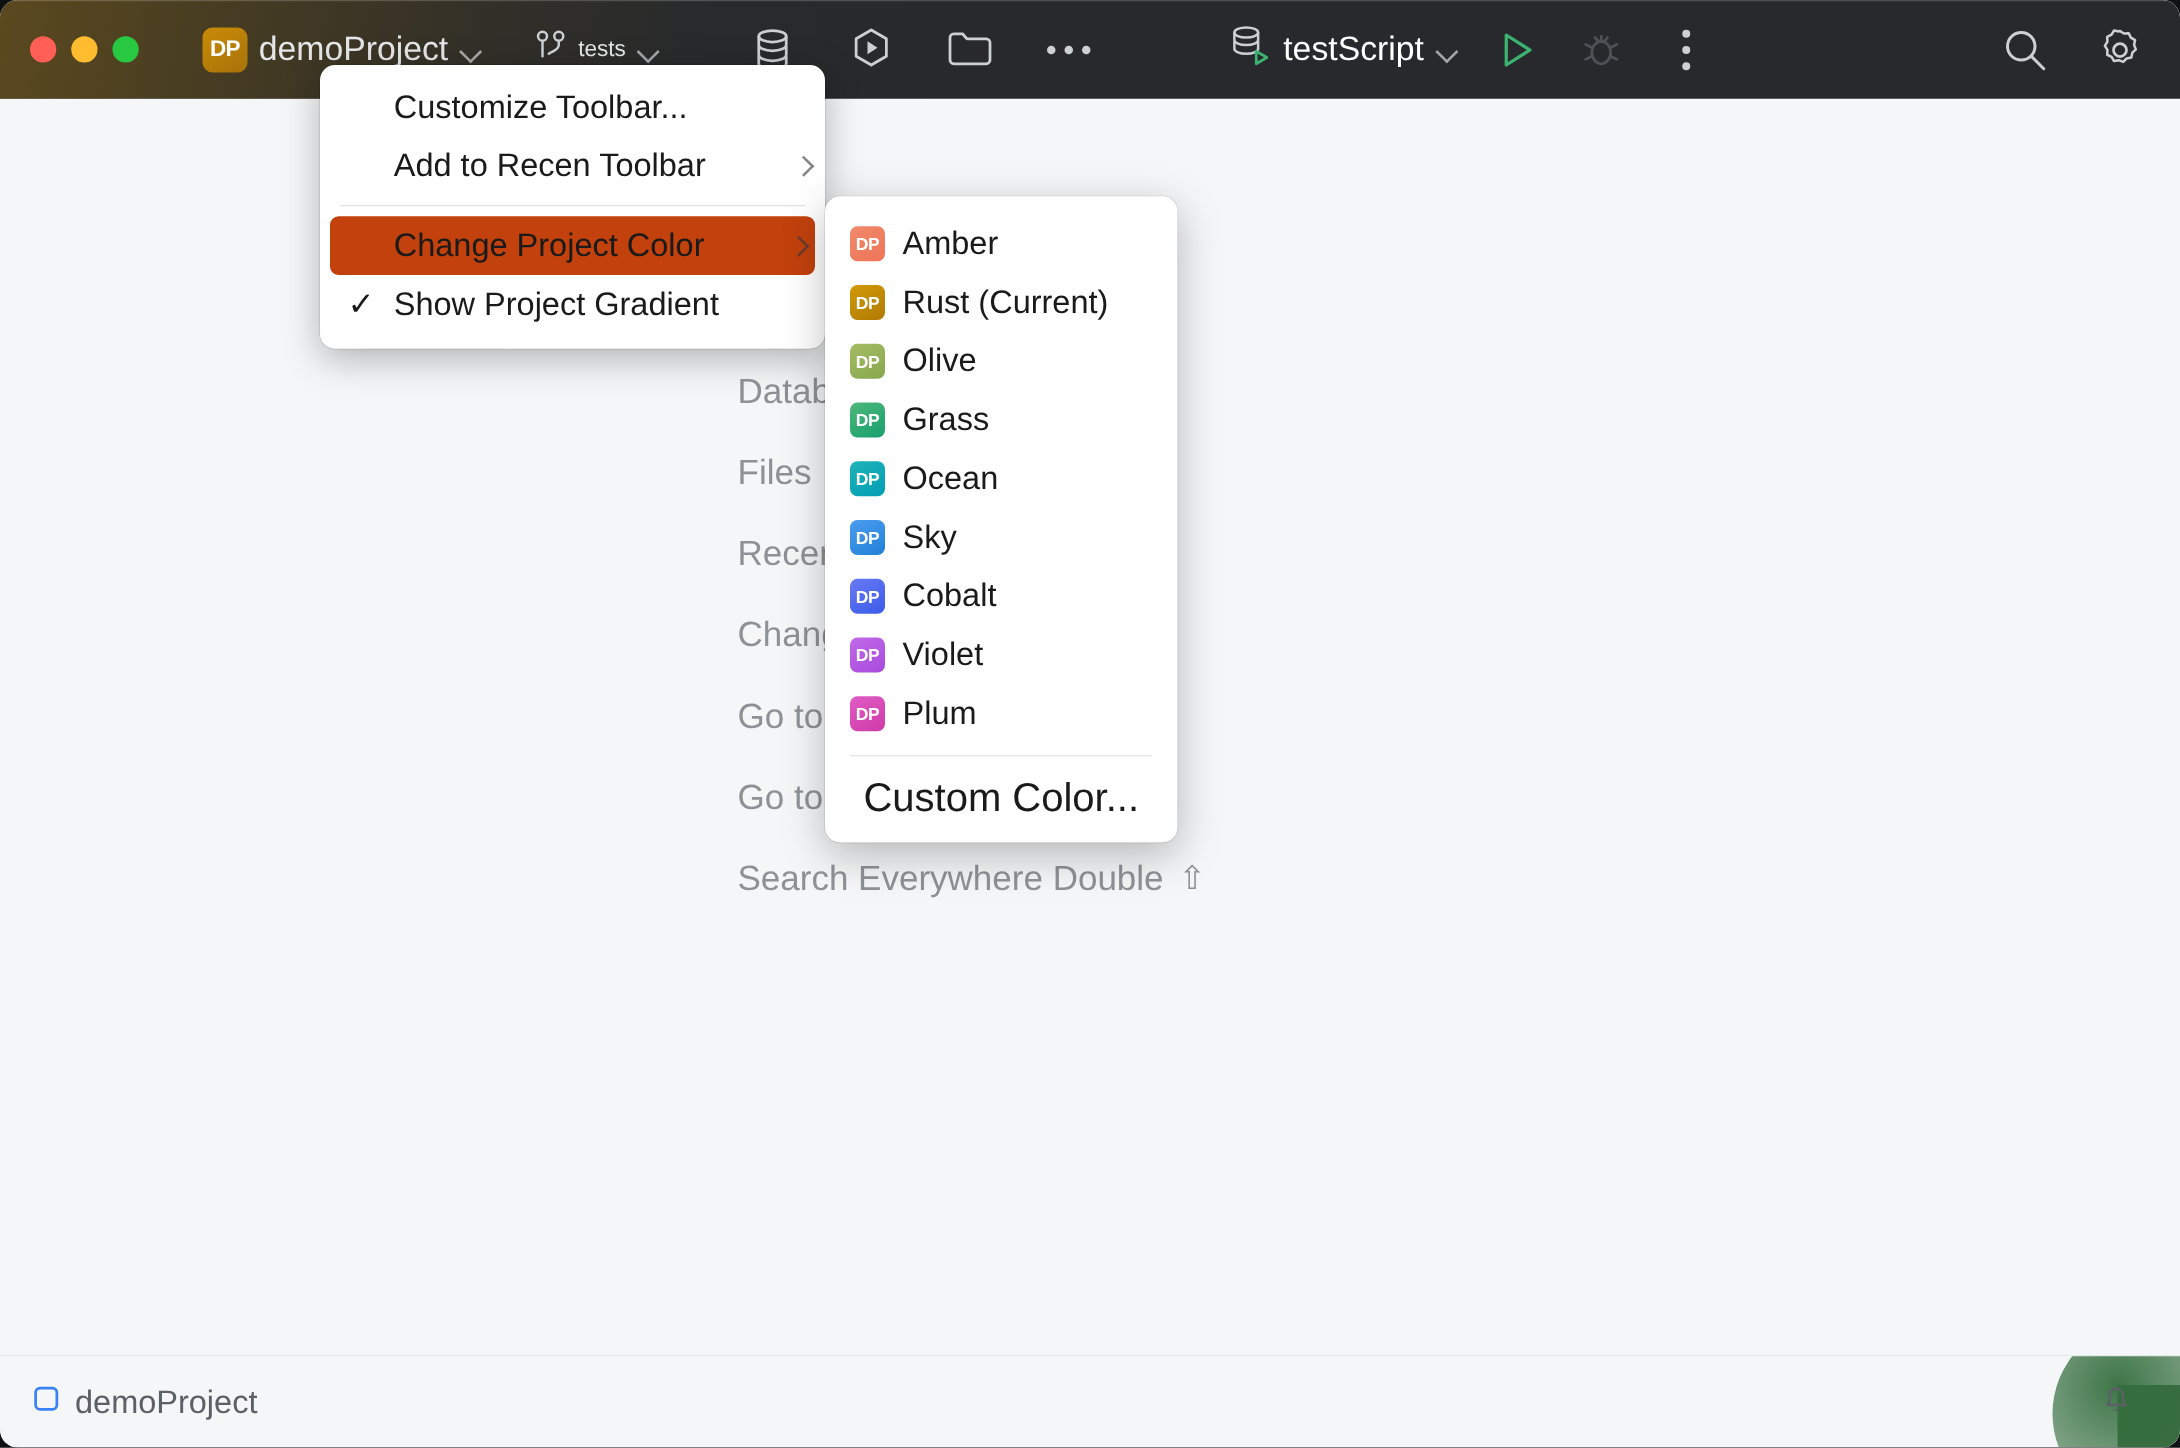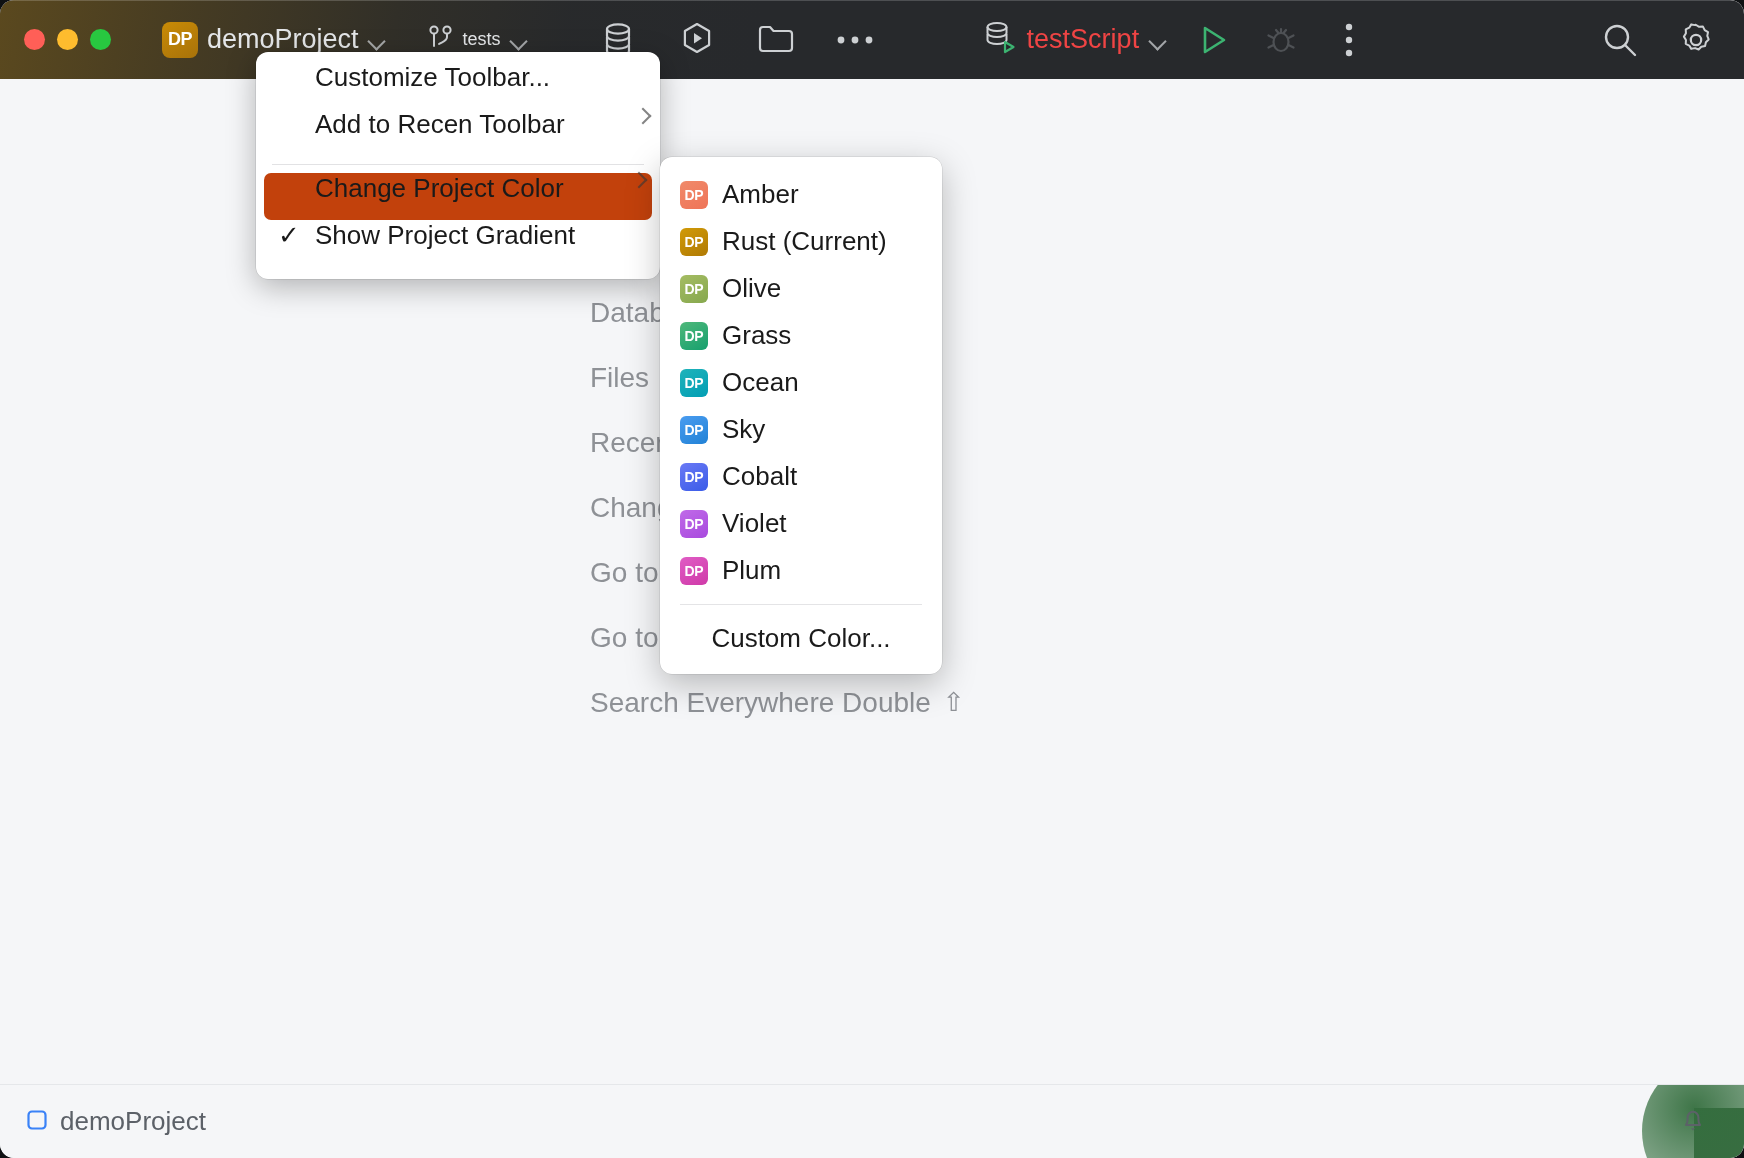--- a/index.html
+++ b/index.html
@@ -128,21 +128,21 @@
     justify-content: center;
   }
 
   .run-group {
     display: flex;
     align-items: center;
     gap: 10px;
     margin-left: 108px;
     z-index: 3;
   }
-  .run-name { color: #ef4444; font-size: 27px; }
+  .run-name { color: #ffffff; font-size: 27px; }
 
   .run-buttons {
     display: flex;
     align-items: center;
     gap: 28px;
     margin-left: 26px;
     z-index: 3;
   }
 
   .right-icons {
@@ -186,21 +186,21 @@
     width: 404px;
     background: #ffffff;
     border-radius: 12px;
     box-shadow: 0 8px 30px rgba(0,0,0,0.28), 0 0 0 0.5px rgba(0,0,0,0.14);
     padding: 10px 0 12px 0;
     z-index: 40;
   }
   .menu-item {
     height: 47px;
     display: flex;
-    align-items: flex-start;
+    align-items: center;
     padding: 0 10px 0 16px;
     font-size: 26px;
     color: #1a1a1a;
     white-space: nowrap;
     position: relative;
   }
   .menu-item .label { margin-left: 43px; }
   .menu-item.has-check .label { margin-left: 43px; }
   .menu-item .checkmark {
     position: absolute;
@@ -274,21 +274,21 @@
   .submenu-sep {
     height: 1px;
     background: #e4e4e6;
     margin: 10px 20px 10px 20px;
   }
   .custom-item {
     height: 47px;
     display: flex;
     align-items: center;
     justify-content: center;
-    font-size: 26px;
+    font-size: 32px;
     color: #1a1a1a;
   }
 
   
   .statusbar {
     position: absolute;
     left: 0; bottom: 0;
     width: 1744px;
     height: 74px;
     background: #f5f6f8;

